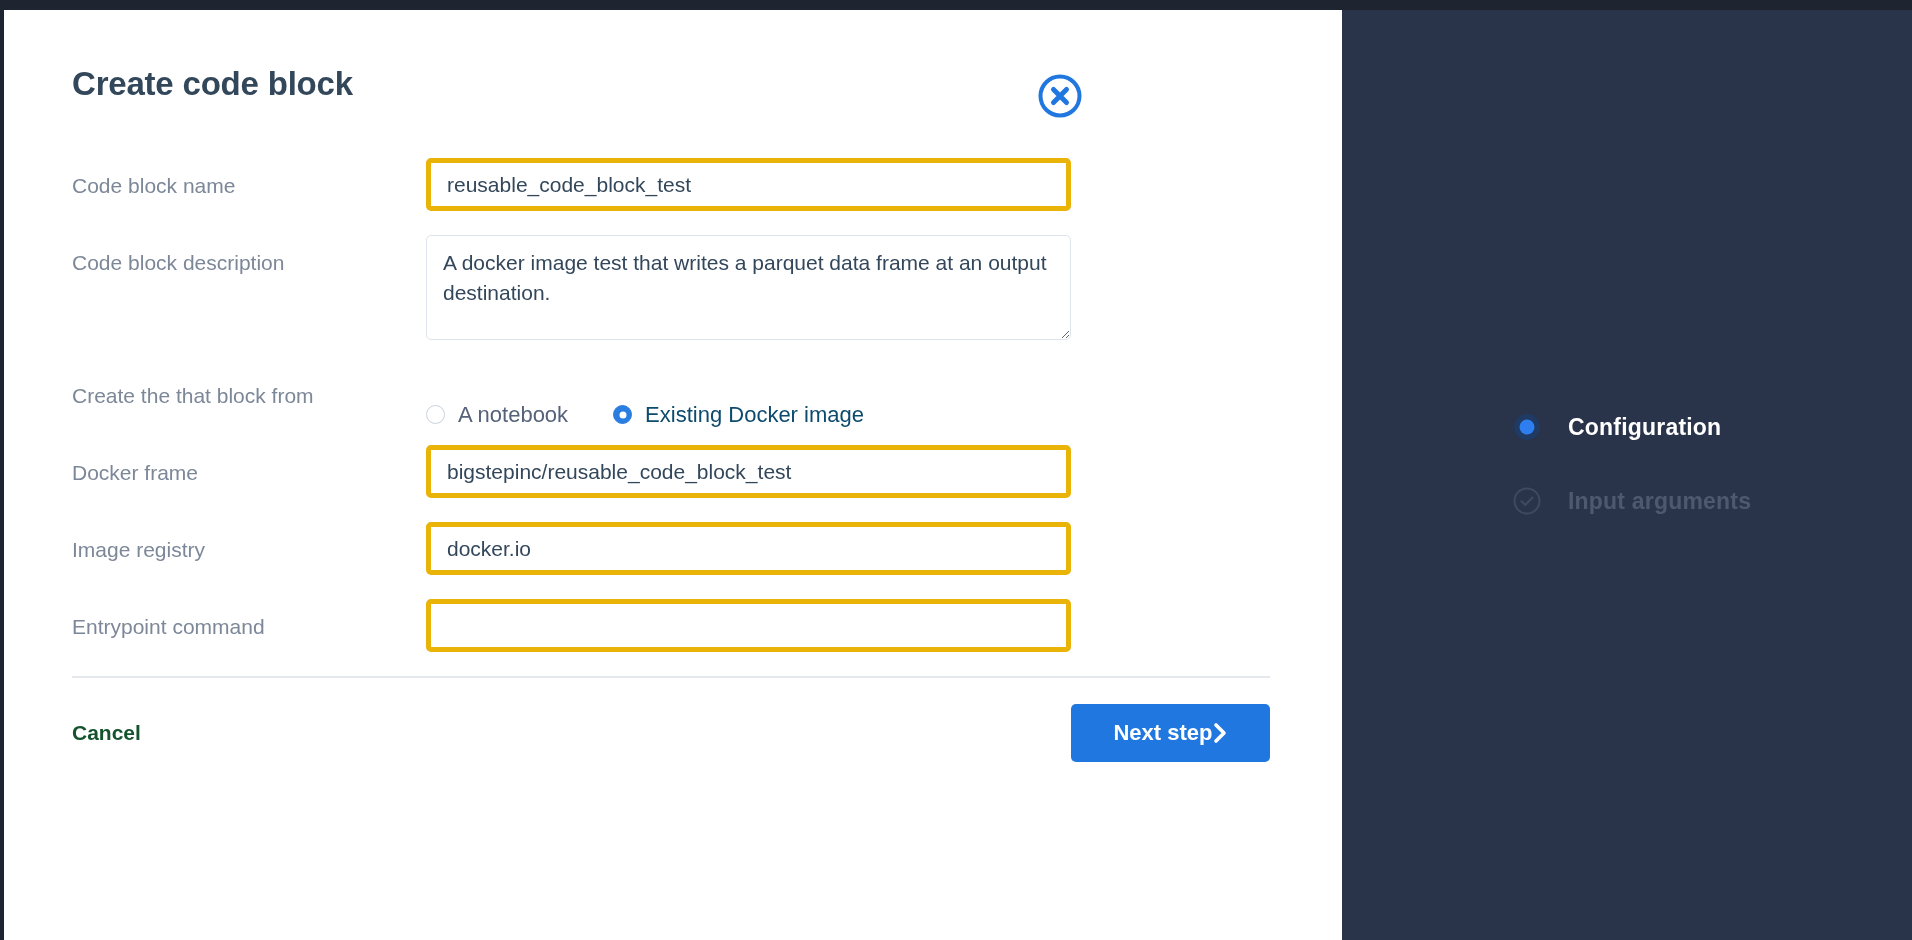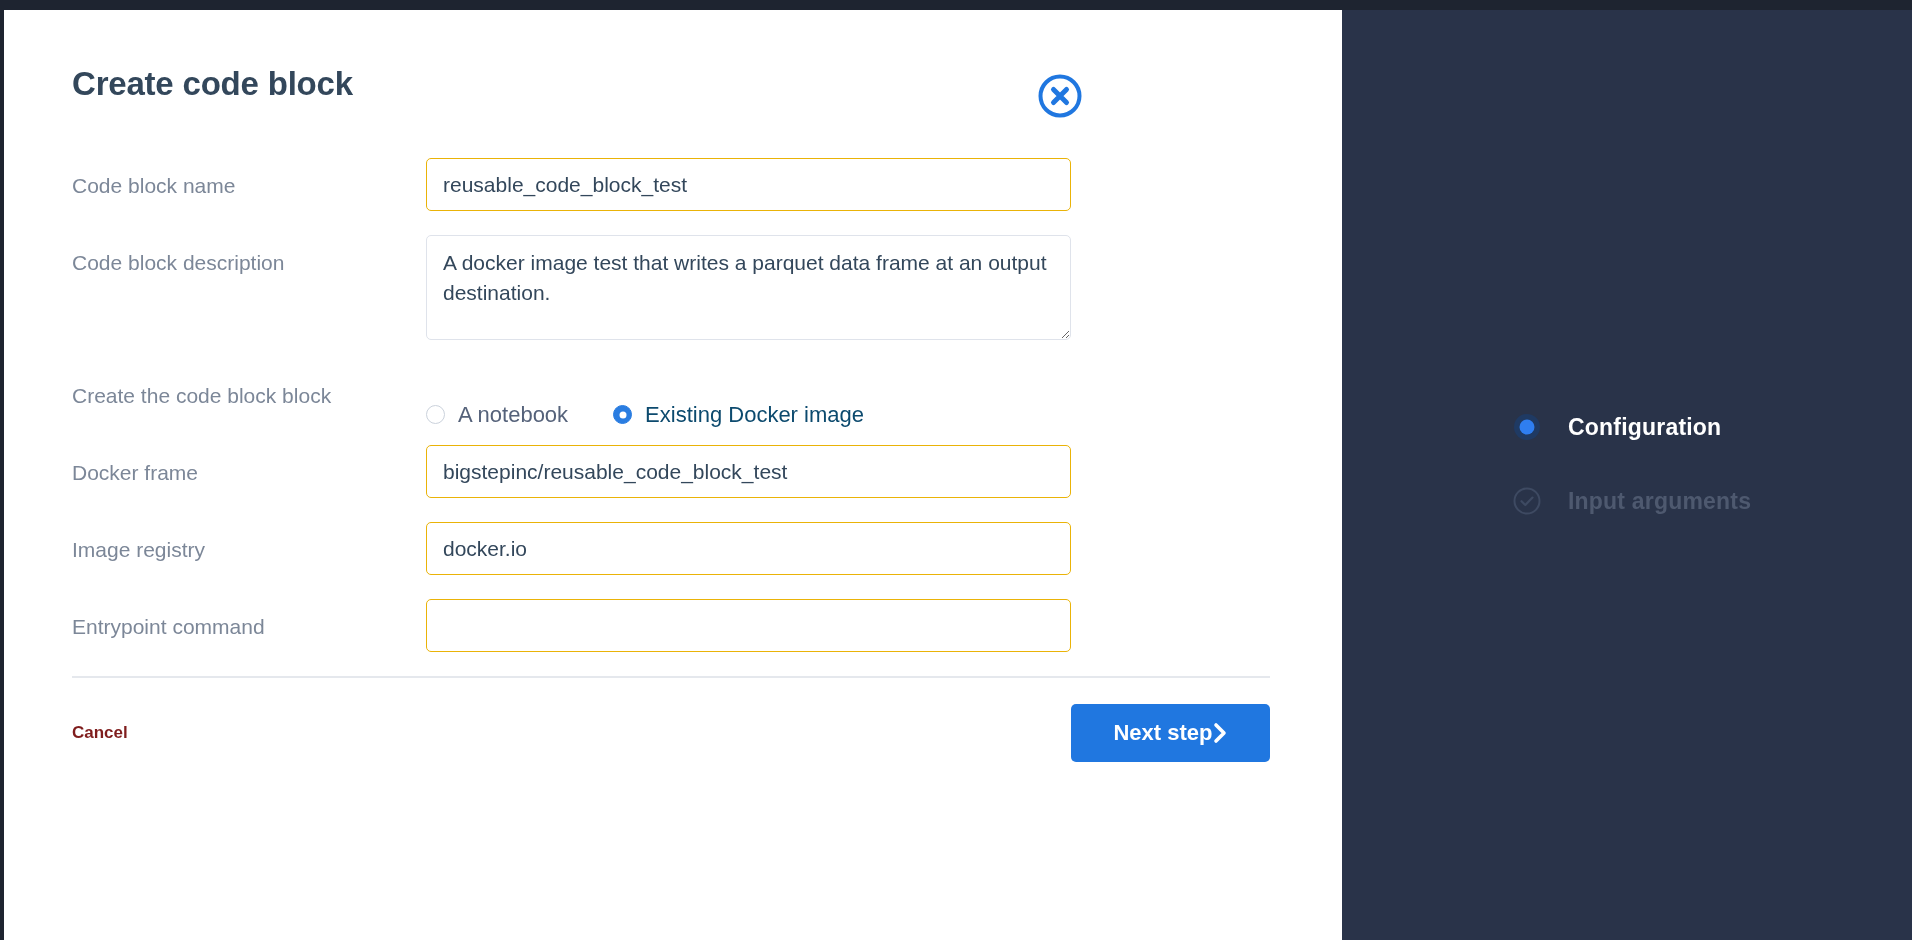--- a/index.html
+++ b/index.html
@@ -112,21 +112,21 @@
   }
 
   .field-area {
     flex: 1 1 auto;
     max-width: 645px;
   }
 
   .text-input {
     width: 645px;
     height: 53px;
-    border: 1px solid #eab308;
+    border: 5px solid #eab308;
     border-radius: 5px;
     font-size: 21px;
     color: #33475b;
     padding: 0 16px;
     background: #ffffff;
     font-family: "Liberation Sans", sans-serif;
     outline: none;
   }
   .text-input::placeholder { color: #b6bfcc; }
 
@@ -204,22 +204,22 @@
   .footer {
     display: flex;
     align-items: center;
     justify-content: space-between;
     height: 110px;
   }
 
   .cancel-btn {
     background: transparent;
     border: none;
-    color: #7f1d1d;
-    font-size: 17px;
+    color: #14532d;
+    font-size: 21px;
     font-weight: bold;
     cursor: pointer;
     padding: 10px 14px 10px 0;
     font-family: "Liberation Sans", sans-serif;
   }
 
   .next-btn {
     background: #2077e0;
     border: none;
     border-radius: 5px;
@@ -316,21 +316,21 @@
         </div>
 
         <div class="form-row">
           <div class="form-label">Code block description</div>
           <div class="field-area">
             <textarea class="text-area" style="">A docker image test that writes a parquet data frame at an output destination.</textarea>
           </div>
         </div>
 
         <div class="form-row">
-          <div class="form-label">Create the code block block</div>
+          <div class="form-label">Create the that block from</div>
           <div class="field-area">
             <div class="radio-row">
               <div class="radio-option">
                 <span class="radio-mark"></span>
                 <span class="radio-label">A notebook</span>
               </div>
               <div class="radio-option selected">
                 <span class="radio-mark"></span>
                 <span class="radio-label">Existing Docker image</span>
               </div>

